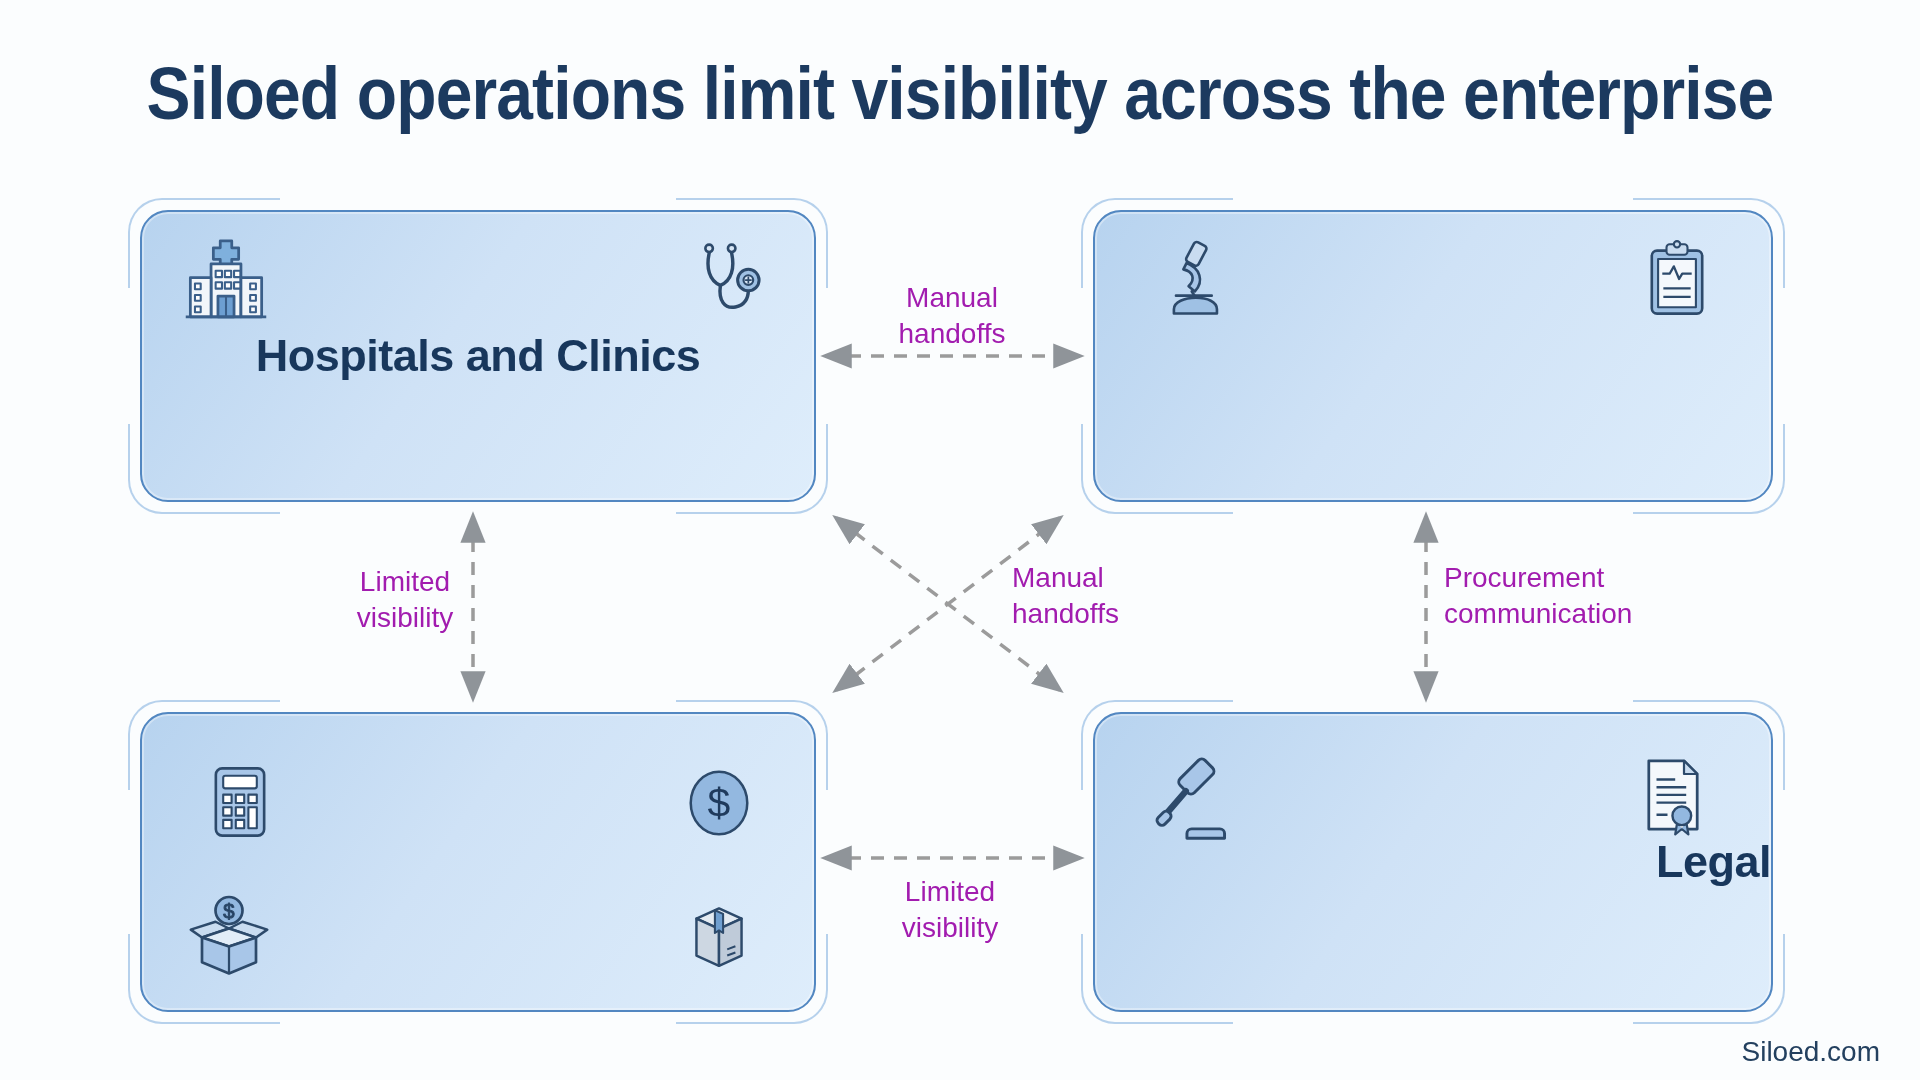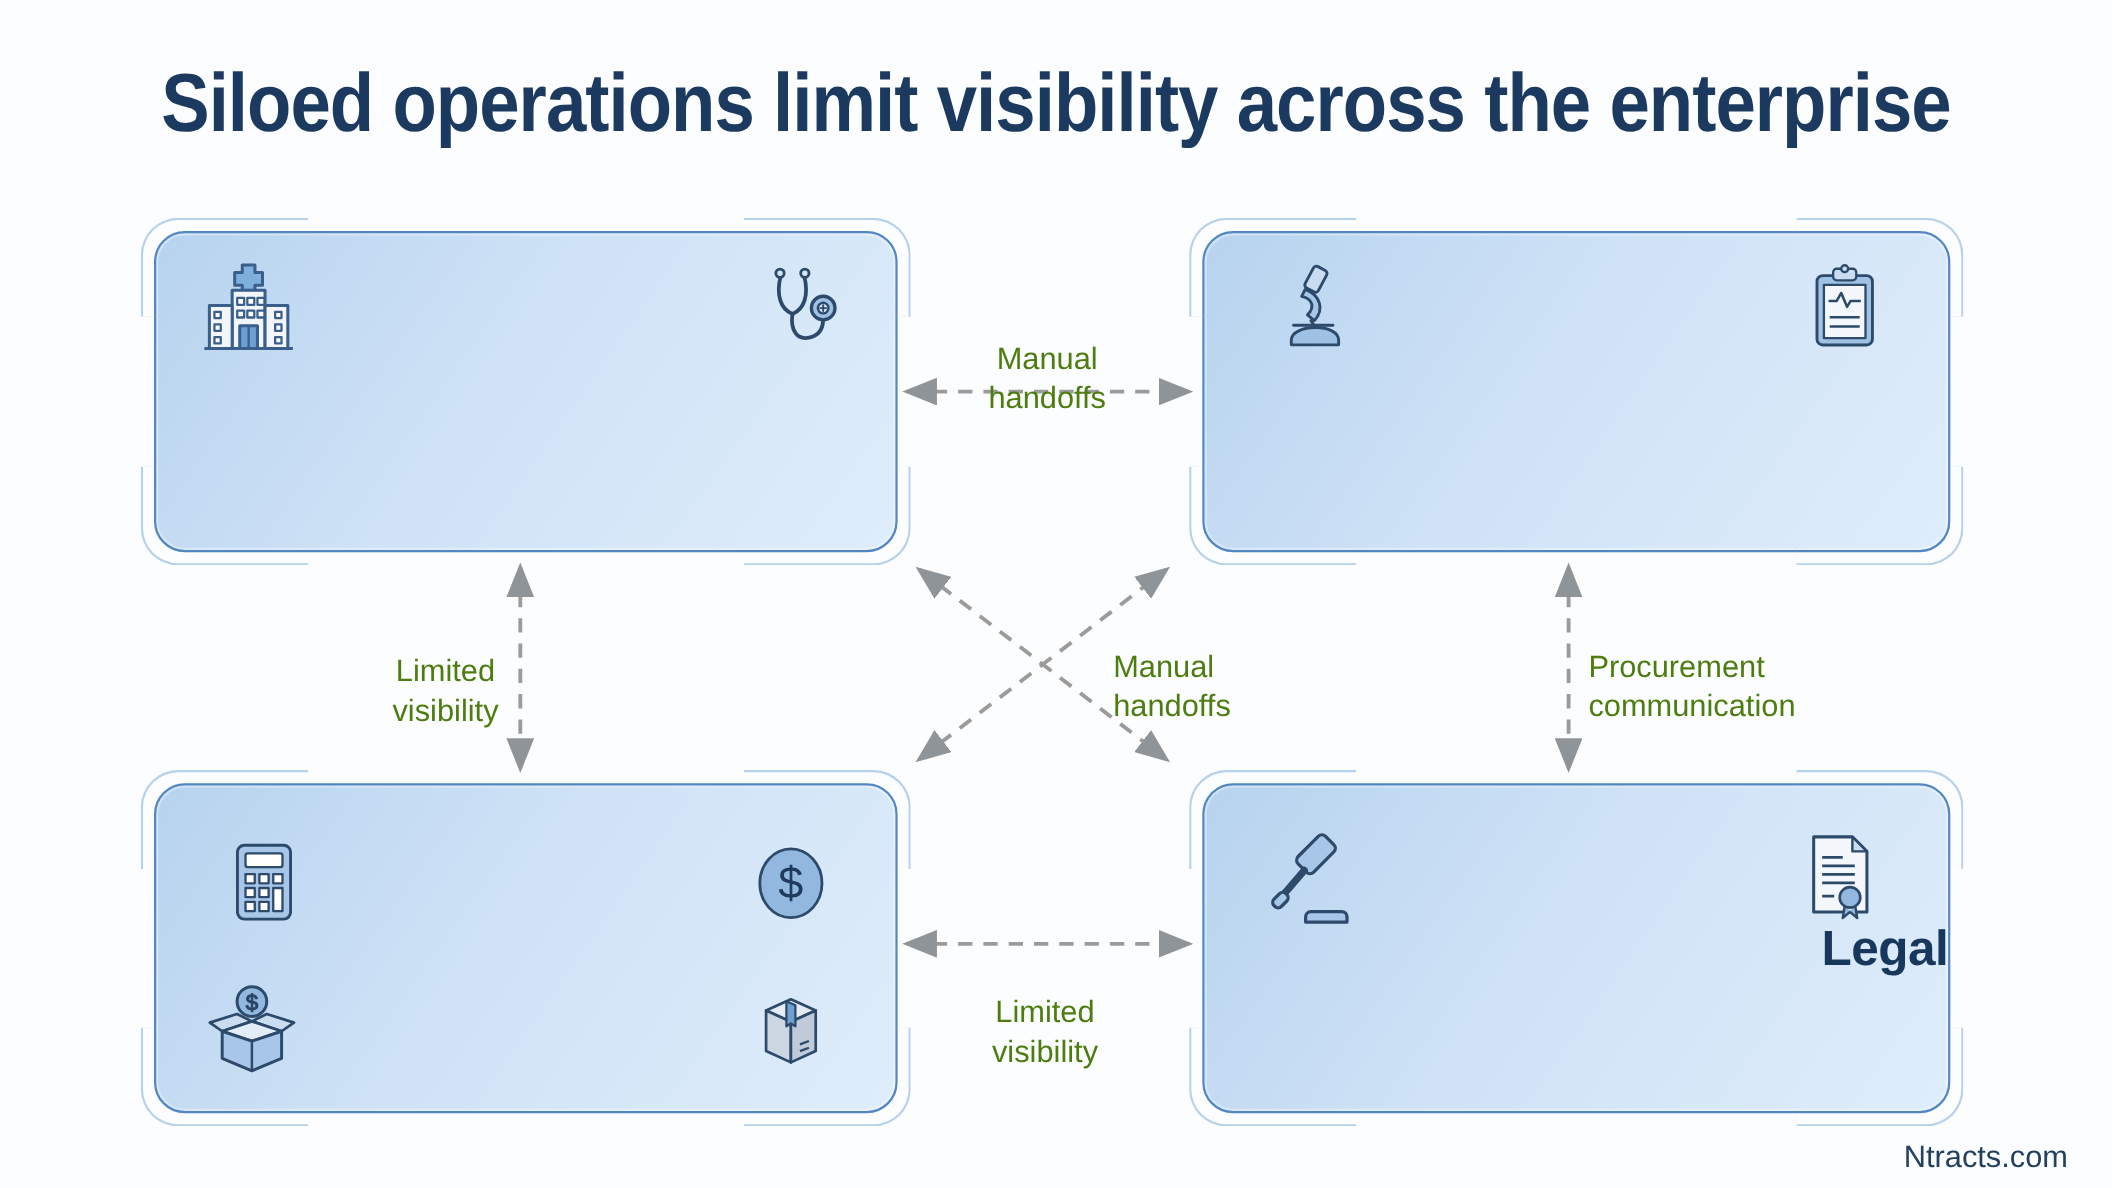--- a/index.html
+++ b/index.html
@@ -25,22 +25,22 @@
     line-height:1.2;letter-spacing:-0.5px;
   }
   .corner{position:absolute;width:150px;height:88px;pointer-events:none;border:0 solid #b6d1ec;}
   .corner.tl{top:-14px;left:-14px;border-top-width:2px;border-left-width:2px;border-top-left-radius:34px;}
   .corner.tr{top:-14px;right:-14px;border-top-width:2px;border-right-width:2px;border-top-right-radius:34px;}
   .corner.bl{bottom:-14px;left:-14px;border-bottom-width:2px;border-left-width:2px;border-bottom-left-radius:34px;}
   .corner.br{bottom:-14px;right:-14px;border-bottom-width:2px;border-right-width:2px;border-bottom-right-radius:34px;}
   .icon{position:absolute;}
   .arrows{position:absolute;left:0;top:0;}
   .conn-label{
-    position:absolute;font-size:28px;font-weight:500;color:#4d7c0f;
-    line-height:1.3;white-space:pre-line;margin-top:28px;
+    position:absolute;font-size:28px;font-weight:500;color:#a21caf;
+    line-height:1.3;white-space:pre-line;
   }
   .center{text-align:center;}
   .footer{
     position:absolute;top:1036px;right:40px;font-size:28px;font-weight:500;color:#23405f;
   }
 </style>
 </head>
 <body>
 
 <div class="page-title">Siloed operations limit visibility across the enterprise</div>
@@ -95,20 +95,21 @@
     <g stroke="#2d4a6b" fill="none" stroke-linecap="round">
       <path d="M22 14 C18 30 22 42 32 46 C42 42 46 30 42 14" stroke-width="3.2"></path>
       <circle cx="21.5" cy="11.5" r="3.5" fill="#d7e6f5" stroke-width="2.4"></circle>
       <circle cx="42.5" cy="11.5" r="3.5" fill="#d7e6f5" stroke-width="2.4"></circle>
       <path d="M32 46 C30 60 36 68 46 66 C56 64 58 56 58 50" stroke-width="3.2"></path>
       <circle cx="58" cy="41" r="10" fill="#9fc1e4" stroke-width="2.8"></circle>
       <circle cx="58" cy="41" r="4.5" fill="#d7e6f5" stroke-width="2"></circle>
       <path d="M58 38.5 v5 M55.5 41 h5" stroke-width="1.6"></path>
     </g>
   </svg>
+  <div class="box-label">Hospitals and Clinics</div>
 </div>
 
 <div class="box" style="left:1093px;top:210px;width:676px;height:288px;">
   <i class="corner tl"></i>
   <i class="corner tr"></i>
   <i class="corner bl"></i>
   <i class="corner br"></i>
   <svg class="icon" style="left:60px;top:28px;" width="84" height="84" viewBox="0 0 80 80">
     <g stroke="#2d4a6b" stroke-width="2.5" stroke-linejoin="round" stroke-linecap="round">
       <rect x="33" y="3" width="13" height="21" rx="3" transform="rotate(28 40 13)" fill="#c9dcf0"></rect>
@@ -206,13 +207,13 @@
 handoffs</div>
 <div class="conn-label center" style="left:295px;top:564px;width:220px;">Limited
 visibility</div>
 <div class="conn-label" style="left:1012px;top:560px;">Manual
 handoffs</div>
 <div class="conn-label" style="left:1444px;top:560px;">Procurement
 communication</div>
 <div class="conn-label center" style="left:845px;top:874px;width:210px;">Limited
 visibility</div>
 
-<div class="footer">Ntracts.com</div>
+<div class="footer">Siloed.com</div>
 
 </body></html>

